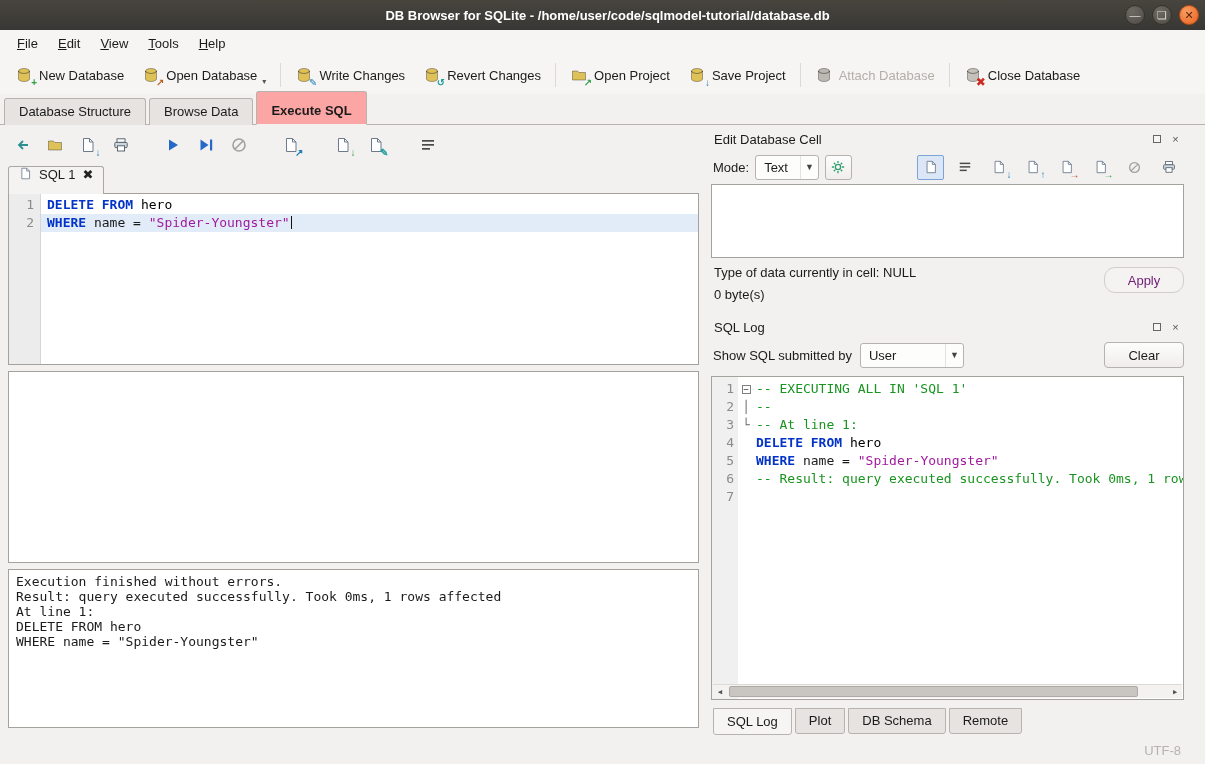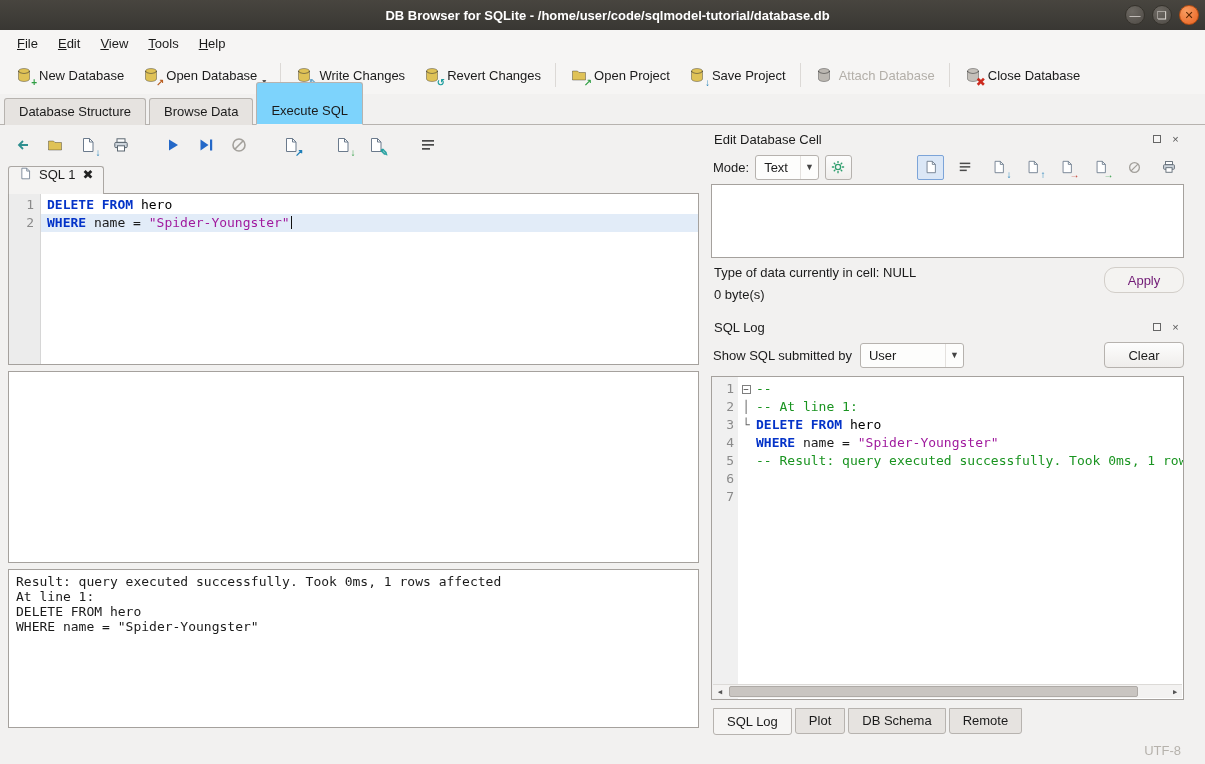--- a/index.html
+++ b/index.html
@@ -26,21 +26,21 @@
   .tsep{width:1px;height:24px;background:#dcd9d6;margin:0 5px}
   .icw{position:relative;width:18px;height:17px;display:inline-flex;align-items:center;justify-content:center;flex:0 0 auto}
   .ic{width:16px;height:16px;display:block}
   .badge{position:absolute;right:-4px;bottom:-4px;font-size:10px;font-weight:bold;line-height:1}
   .badge.big{font-size:12px}
   .ddc{font-size:8px;color:#555;align-self:flex-end;padding-bottom:4px;margin-left:-1px}
 
   
   .maintabs{height:31px;display:flex;align-items:flex-end;padding-left:4px;border-bottom:1px solid #b7b3af;flex:0 0 auto;background:#f2f1f0}
   .mtab{padding:5px 14px 6px;border:1px solid #b7b3af;border-bottom:none;background:#e6e3e0;margin-right:3px;border-radius:3px 3px 0 0;position:relative;top:1px}
-  .mtab.active{background:#7dd3fc;border-bottom:1px solid #f3f2f1;padding-top:20px;font-weight:normal}
+  .mtab.active{background:#fca5a5;border-bottom:1px solid #f3f2f1;padding-top:11px;font-weight:bold}
 
   
   .content{flex:1;display:flex;min-height:0}
   .left{width:706px;display:flex;flex-direction:column;padding:2px 7px 0 8px;min-height:0}
   .right{flex:1;display:flex;flex-direction:column;padding:0 21px 0 5px;min-width:0;min-height:0}
 
   
   .sqlbar{height:36px;display:flex;align-items:center;gap:6px;flex:0 0 auto}
   .sbtn{width:27px;height:26px;display:flex;align-items:center;justify-content:center;background:none;border:none;position:relative}
   .sgap{width:13px}
@@ -364,20 +364,21 @@
         </div>
         <div class="ed-code">
           <div class="ed-line"><span><span class="tok-kw">DELETE</span><span class="tok-plain"> </span><span class="tok-kw">FROM</span><span class="tok-plain"> </span><span class="tok-id">hero</span></span></div>
           <div class="ed-line current"><span><span class="tok-kw">WHERE</span><span class="tok-plain"> </span><span class="tok-ident">name</span><span class="tok-plain"> = </span><span class="tok-str">"Spider-Youngster"</span></span><span class="caret"></span></div>
         </div>
       </div>
 
       <div class="results"></div>
 
       <div class="messages">
+        <div class="msg-line">Execution finished without errors.</div>
         <div class="msg-line">Result: query executed successfully. Took 0ms, 1 rows affected</div>
         <div class="msg-line">At line 1:</div>
         <div class="msg-line">DELETE FROM hero</div>
         <div class="msg-line">WHERE name = "Spider-Youngster"</div>
       </div>
     </div>
 
     <div class="right">
 
       <div class="dockhdr">
@@ -495,20 +496,21 @@
         <div class="log-fold">
           <div class="fold-cell"><span class="fold-box">−</span></div>
           <div class="fold-cell">│</div>
           <div class="fold-cell">└</div>
           <div class="fold-cell"></div>
           <div class="fold-cell"></div>
           <div class="fold-cell"></div>
           <div class="fold-cell"></div>
         </div>
         <div class="log-code">
+          <div class="log-line"><span><span class="tok-cmt">-- EXECUTING ALL IN 'SQL 1'</span></span></div>
           <div class="log-line"><span><span class="tok-cmt">--</span></span></div>
           <div class="log-line"><span><span class="tok-cmt">-- At line 1:</span></span></div>
           <div class="log-line"><span><span class="tok-kw">DELETE</span><span class="tok-plain"> </span><span class="tok-kw">FROM</span><span class="tok-plain"> </span><span class="tok-id">hero</span></span></div>
           <div class="log-line"><span><span class="tok-kw">WHERE</span><span class="tok-plain"> </span><span class="tok-ident">name</span><span class="tok-plain"> = </span><span class="tok-str">"Spider-Youngster"</span></span></div>
           <div class="log-line"><span><span class="tok-cmt">-- Result: query executed successfully. Took 0ms, 1 rows aff</span></span></div>
           <div class="log-line"><span></span></div>
         </div>
         <div class="hscroll">
           <span class="harrow">◀</span>
           <span class="hthumb"></span>

